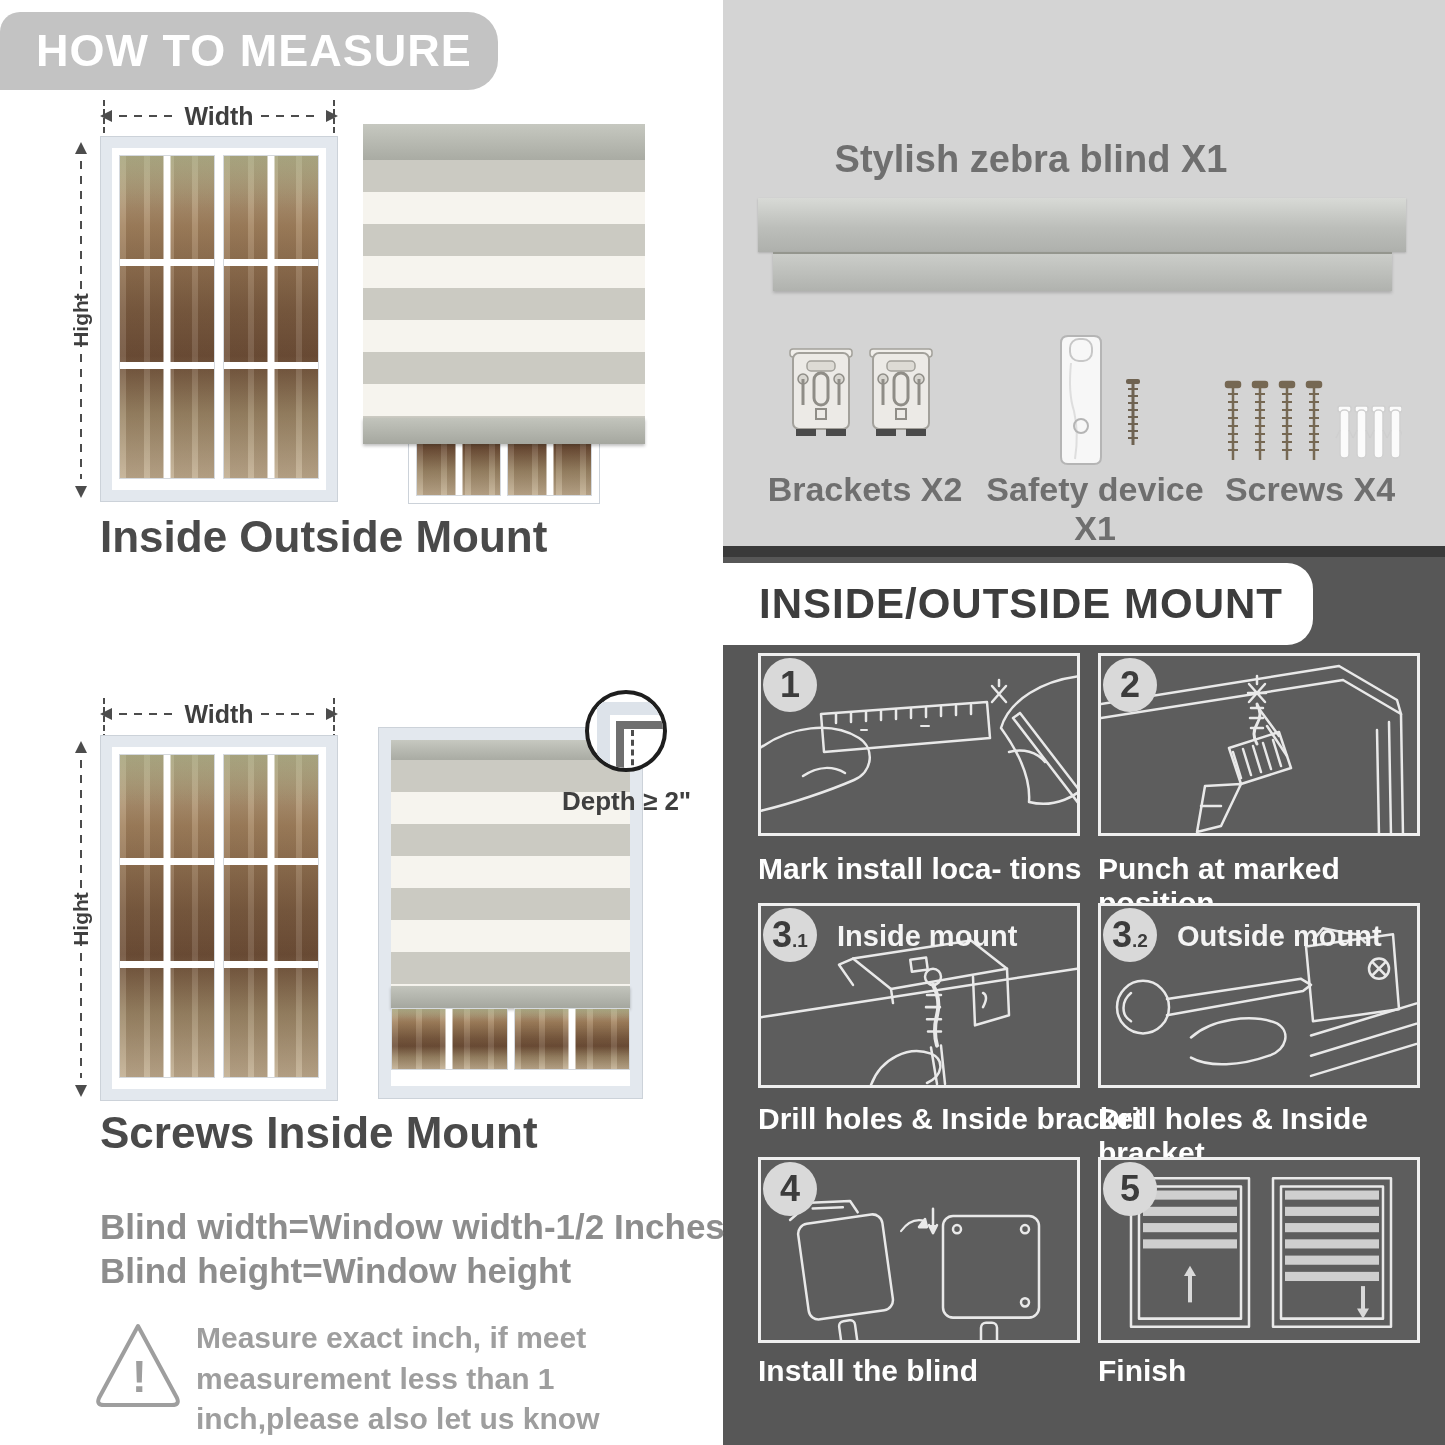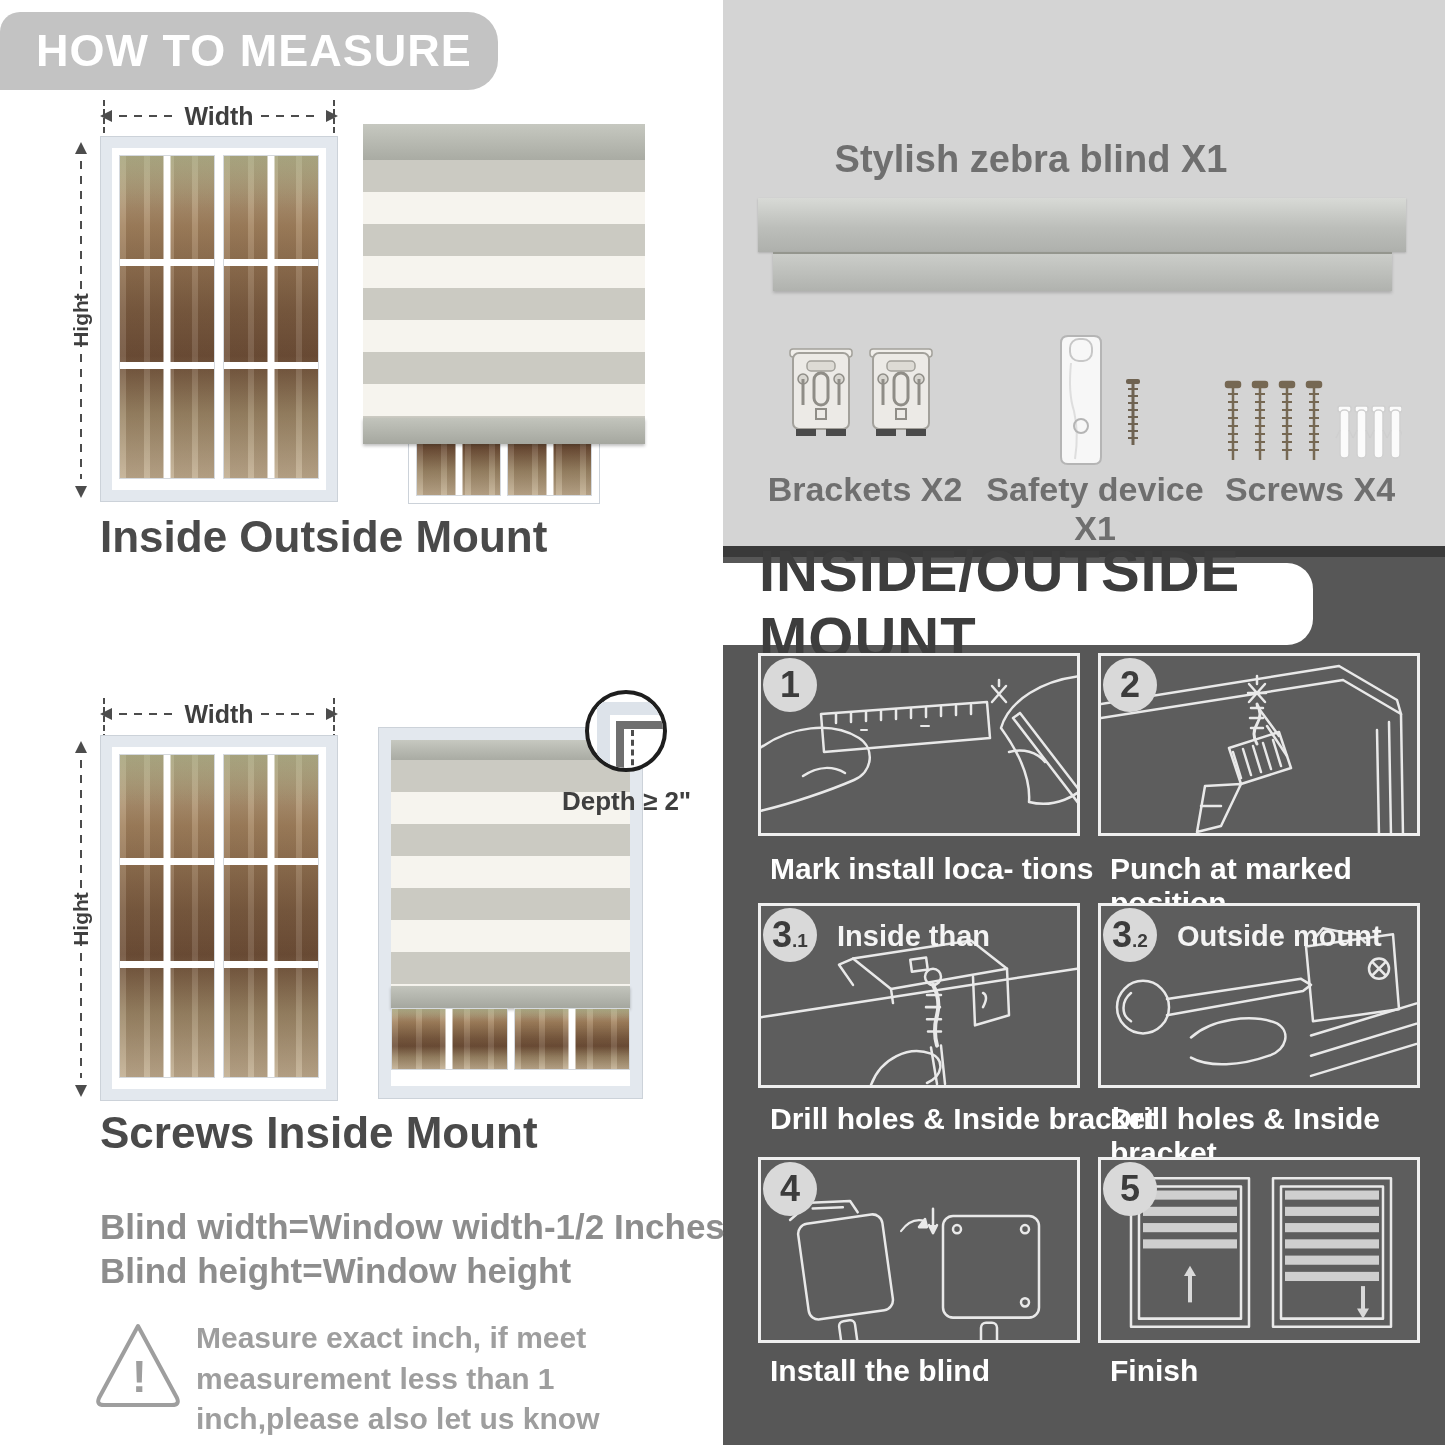--- a/index.html
+++ b/index.html
@@ -12,21 +12,21 @@
            border-radius:20px 30px 30px 0;display:flex;align-items:center;padding-left:36px;box-sizing:border-box;}
   .htm-bar span{color:#ffffff;font-size:45px;font-weight:bold;letter-spacing:1px;}
   .rt-bg{position:absolute;left:723px;top:0;width:722px;height:546px;background:#d4d4d4;}
   .wii-bar{position:absolute;left:723px;top:12px;width:499px;height:78px;background:#ffffff;
            border-radius:0 30px 30px 0;display:flex;align-items:center;padding-left:38px;box-sizing:border-box;}
   .wii-bar span{color:#c9c9c9;font-size:45px;font-weight:bold;letter-spacing:2px;}
   .dark-divider{position:absolute;left:723px;top:546px;width:722px;height:11px;background:#3a3a3a;}
   .dark-bg{position:absolute;left:723px;top:557px;width:722px;height:888px;background:#575757;}
   .iom-bar{position:absolute;left:723px;top:563px;width:590px;height:82px;background:#ffffff;
            border-radius:0 26px 26px 0;display:flex;align-items:center;padding-left:36px;box-sizing:border-box;}
-  .iom-bar span{color:#3d3d3d;font-size:58px;font-weight:bold;letter-spacing:1px;}
+  .iom-bar span{color:#3d3d3d;font-size:42px;font-weight:bold;letter-spacing:1px;}
 
   
   .win{position:absolute;background:#e3e8ee;border:1px solid #ccd2d9;padding:11px;box-sizing:border-box;}
   .win-frame{width:100%;height:100%;background:#ffffff;padding:7px 7px 11px 7px;display:flex;gap:8px;box-sizing:border-box;}
   .pane{flex:1;position:relative;border:1px solid #d5d9de;
         background:
           linear-gradient(180deg, rgba(150,160,115,.50) 0%, rgba(150,160,115,0) 16%),
           repeating-linear-gradient(90deg, rgba(255,255,255,.10) 0 6px, rgba(60,35,20,.12) 6px 24px),
           linear-gradient(180deg,#c6b698 0%,#a48460 22%,#7c5d42 48%,#6e4f38 62%,#9c8767 80%,#c2af92 100%);}
   .mull-v{position:absolute;left:50%;top:0;width:7px;height:100%;background:#ffffff;transform:translateX(-50%);}
@@ -78,21 +78,21 @@
   .cassette-rail{position:absolute;left:773px;top:252px;width:619px;height:37px;
                  background:linear-gradient(180deg,#cbcdc9,#b0b2ae);border-top:2px solid #94968e;box-shadow:0 2px 3px rgba(0,0,0,.18);}
 
   
   .panel{position:absolute;border:3px solid #efefef;background:#5d5d5d;box-sizing:border-box;}
   .badge{position:absolute;left:2px;top:2px;width:54px;height:54px;border-radius:50%;background:#d9d9d9;
          display:flex;align-items:center;justify-content:center;color:#3c3c3c;font-weight:bold;}
   .badge-num{font-size:36px;}
   .badge-sub{font-size:19px;margin-top:12px;}
   .inner-label{position:absolute;left:76px;top:14px;color:#f4f4f4;font-size:29px;font-weight:bold;}
-  .caption{position:absolute;color:#ffffff;font-size:30px;font-weight:bold;margin-left:12px;}
+  .caption{position:absolute;color:#ffffff;font-size:30px;font-weight:bold;}
   .illus{position:absolute;left:0;top:0;width:100%;height:100%;}
 </style>
 </head>
 <body>
 
 <div class="canvas">
 
   <div class="rt-bg"></div>
   <div class="dark-divider"></div>
   <div class="dark-bg"></div>
@@ -374,21 +374,21 @@
         <path d="M172,78 q8,14 4,30 q-4,16 0,30" stroke-width="4"></path>
         <path d="M166,88 h14 M165,100 h14 M166,112 h14 M167,124 h13"></path>
         <path d="M170,140 l6,36 M180,138 l4,38"></path>
         <path d="M110,177 C120,150 148,138 170,146 C184,152 182,168 166,175"></path>
       </g>
     </svg>
     <div class="badge">
       <span class="badge-num">3</span>
         <span class="badge-sub">.1</span>
     </div>
-    <div class="inner-label">Inside than</div>
+    <div class="inner-label">Inside mount</div>
   </div>
   <div class="caption" style="left:758px;top:1102px;">Drill holes &amp;  Inside bracket</div>
 
   <div class="panel" style="left:1098px;top:903px;width:322px;height:185px;">
     <svg class="illus" viewBox="0 0 316 177" preserveAspectRatio="none">
       <g fill="none" stroke="#e9e9e9" stroke-width="2.5" stroke-linecap="round" stroke-linejoin="round">
         <path d="M210,128 L330,92 M210,148 L330,112 M210,168 L330,132"></path>
         <path d="M205,40 L292,28 L298,102 L212,114 Z"></path>
         <path d="M212,34 l10,-12 l20,4 M240,26 l16,2 l8,8"></path>
         <circle cx="278" cy="62" r="10"></circle>

